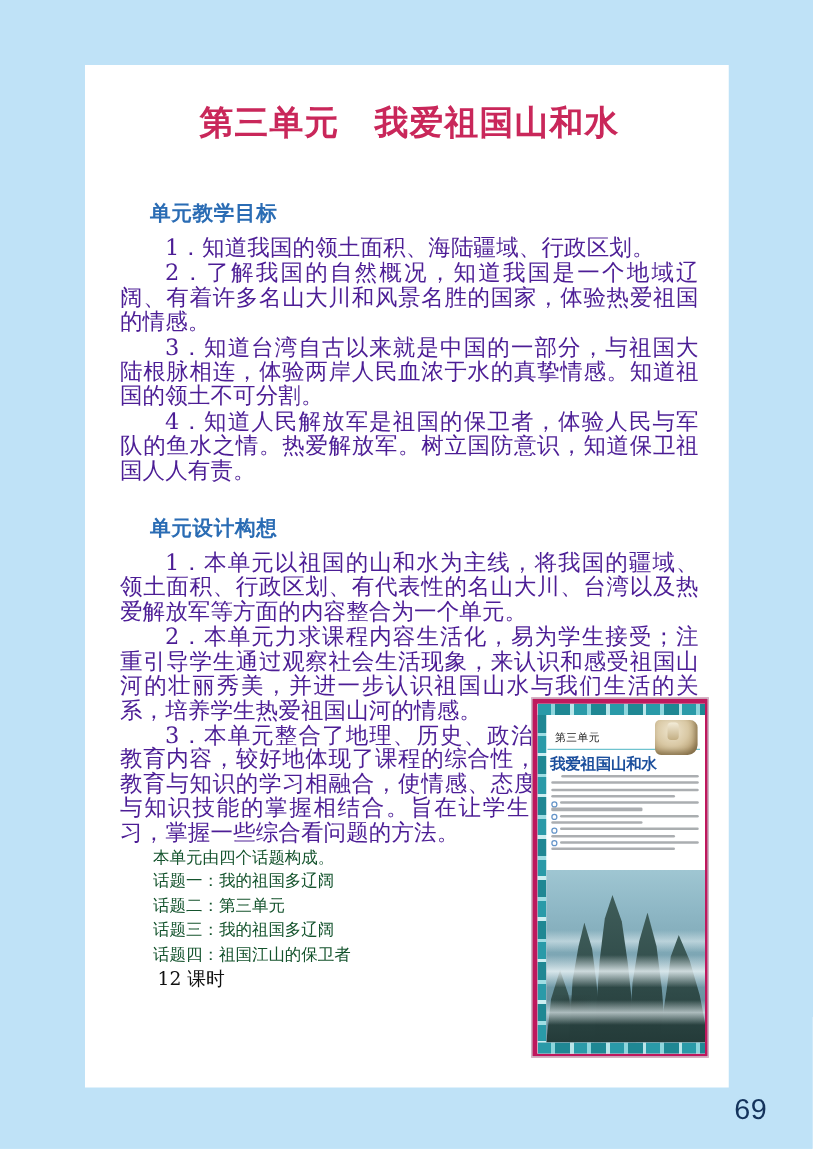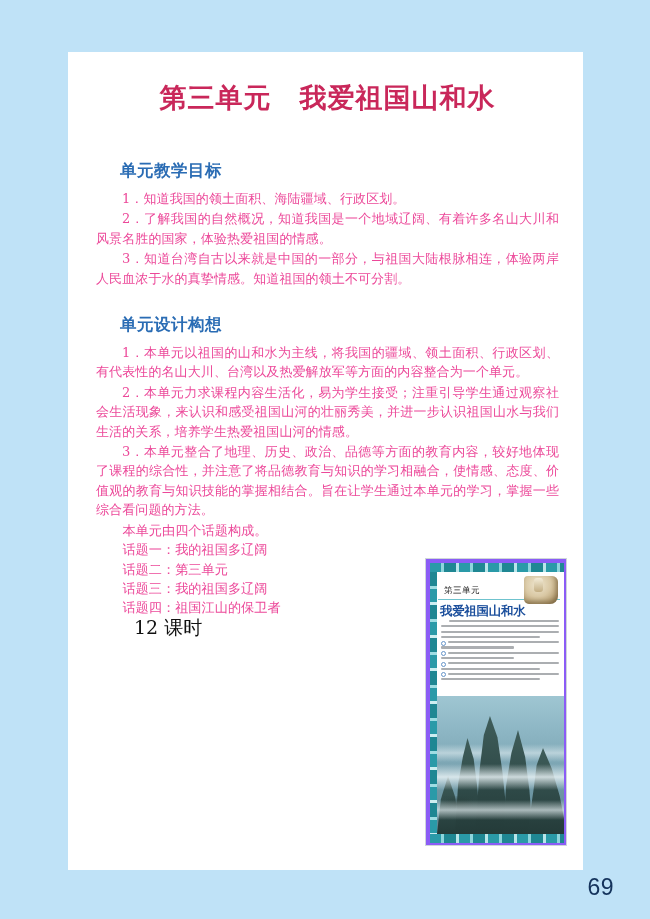--- a/index.html
+++ b/index.html
@@ -63,53 +63,53 @@
   }
   .sec-goals { margin-top: 44px; }
   .sec-design { margin-top: 26px; }
   .sec-hours  { margin-top: 22px; }
 
   .body-block {
     margin: 0 28px 0 28px;
   }
   p.body-line {
     margin: 0 0 1px 0;
-    font-size: 13px;
+    font-size: 18px;
     line-height: 19.4px;
-    color: #ec4899;
+    color: #4c1d95;
     font-family: "DejaVu Serif", "Liberation Serif", serif;
     text-align: justify;
     text-indent: 2em;
     letter-spacing: 0.1px;
   }
   p.topic-line {
     margin: 0;
     font-size: 13.2px;
     line-height: 19.4px;
-    color: #ec4899;
-    font-family: Liberation Sans, sans-serif;
+    color: #14532d;
+    font-family: Liberation Mono, monospace;
     text-indent: 2em;
   }
   p.hours-line {
     margin: 0;
-    font-size: 19px;
+    font-size: 15px;
     line-height: 19.4px;
     color: #111111;
     font-family: "DejaVu Serif", "Liberation Serif", serif;
     text-indent: 2em;
   }
 
   
   .thumb {
     position: absolute;
     left: 357px;
     top: 506px;
     width: 142px;
     height: 288px;
-    background: #8b5cf6;
+    background: #be185d;
     border: 1px solid #cfd6da;
     box-sizing: border-box;
     overflow: hidden;
   }
   .thumb-inner {
     position: absolute;
     left: 4px; top: 4px;
     width: 134px; height: 280px;
     background: #ffffff;
     overflow: hidden;
@@ -262,20 +262,21 @@
   <div class="page-sheet">
     <div class="content">
 
       <h1 class="unit-title">第三单元　我爱祖国山和水</h1>
 
       <h2 class="section-heading sec-goals">单元教学目标</h2>
       <div class="body-block">
         <p class="body-line">1．知道我国的领土面积、海陆疆域、行政区划。</p>
         <p class="body-line">2．了解我国的自然概况，知道我国是一个地域辽阔、有着许多名山大川和风景名胜的国家，体验热爱祖国的情感。</p>
         <p class="body-line">3．知道台湾自古以来就是中国的一部分，与祖国大陆根脉相连，体验两岸人民血浓于水的真挚情感。知道祖国的领土不可分割。</p>
+        <p class="body-line">4．知道人民解放军是祖国的保卫者，体验人民与军队的鱼水之情。热爱解放军。树立国防意识，知道保卫祖国人人有责。</p>
       </div>
 
       <h2 class="section-heading sec-design">单元设计构想</h2>
       <div class="body-block">
         <p class="body-line">1．本单元以祖国的山和水为主线，将我国的疆域、领土面积、行政区划、有代表性的名山大川、台湾以及热爱解放军等方面的内容整合为一个单元。</p>
         <p class="body-line">2．本单元力求课程内容生活化，易为学生接受；注重引导学生通过观察社会生活现象，来认识和感受祖国山河的壮丽秀美，并进一步认识祖国山水与我们生活的关系，培养学生热爱祖国山河的情感。</p>
         <p class="body-line">3．本单元整合了地理、历史、政治、品德等方面的教育内容，较好地体现了课程的综合性，并注意了将品德教育与知识的学习相融合，使情感、态度、价值观的教育与知识技能的掌握相结合。旨在让学生通过本单元的学习，掌握一些综合看问题的方法。</p>
         <p class="topic-line">本单元由四个话题构成。</p>
         <p class="topic-line">话题一：我的祖国多辽阔</p>
         <p class="topic-line">话题二：第三单元</p>

